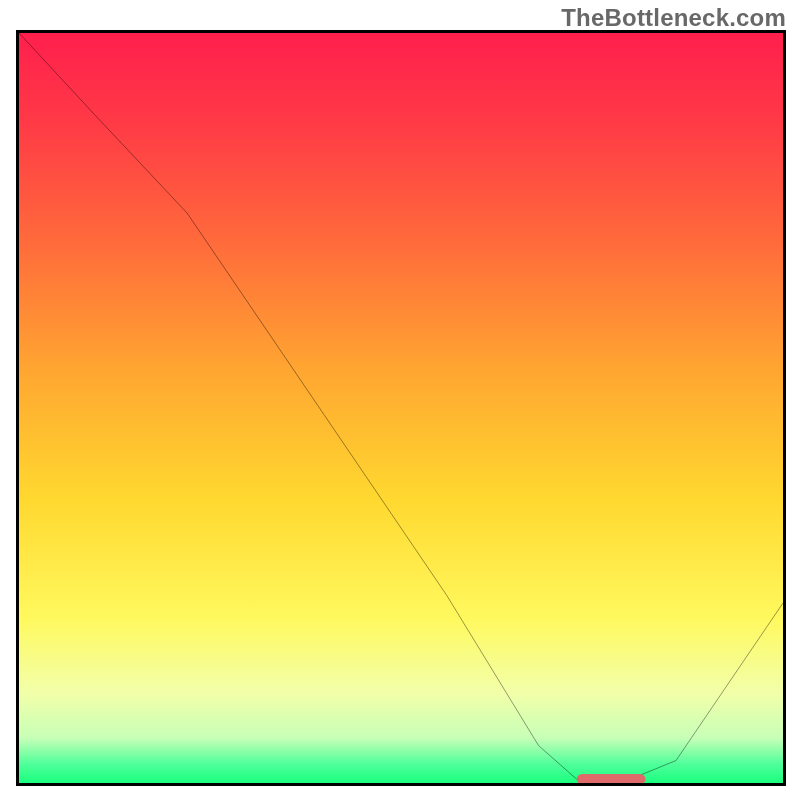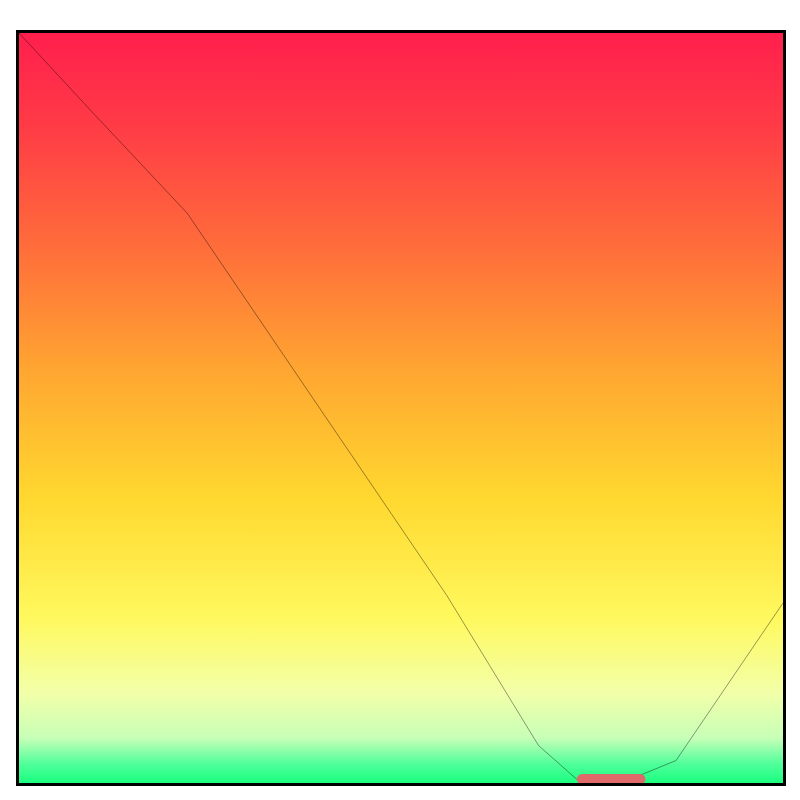--- a/index.html
+++ b/index.html
@@ -44,20 +44,21 @@
   }
   svg.lines {
     z-index: 3;
   }
 </style>
 </head>
 <body>
 
 <div class="chart-wrap">
 
+  <div class="watermark">TheBottleneck.com</div>
 
   <div class="plot-outer">
 
     <svg class="gradient" viewBox="0 0 100 100" preserveAspectRatio="none">
       <defs>
         <linearGradient id="bgGrad" x1="0" y1="0" x2="0" y2="1">
             <stop offset="0%" stop-color="#ff1f4d"></stop>
             <stop offset="12%" stop-color="#ff3a46"></stop>
             <stop offset="28.000000000000004%" stop-color="#ff6b3b"></stop>
             <stop offset="45%" stop-color="#ffa631"></stop>

